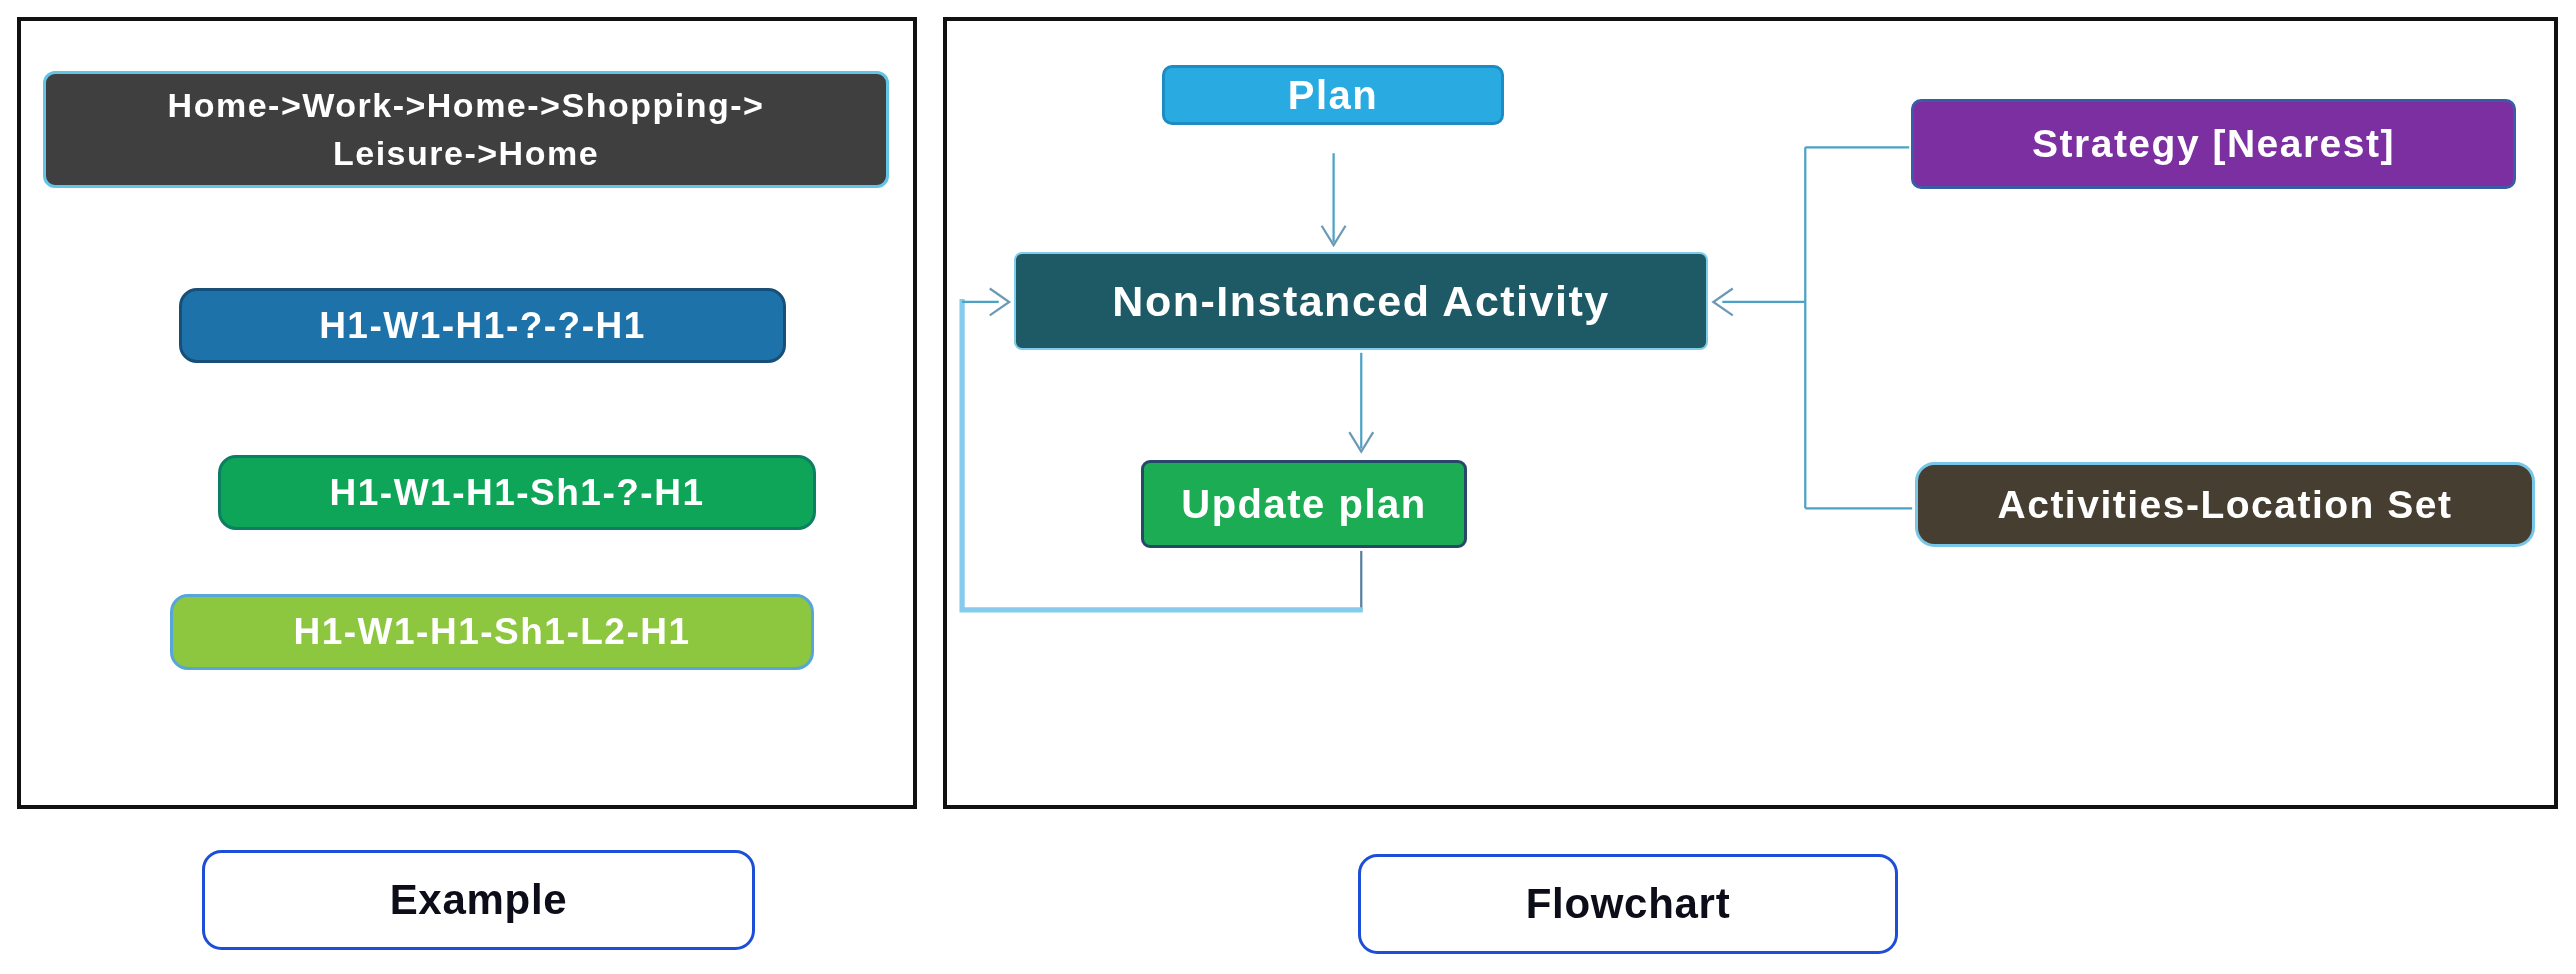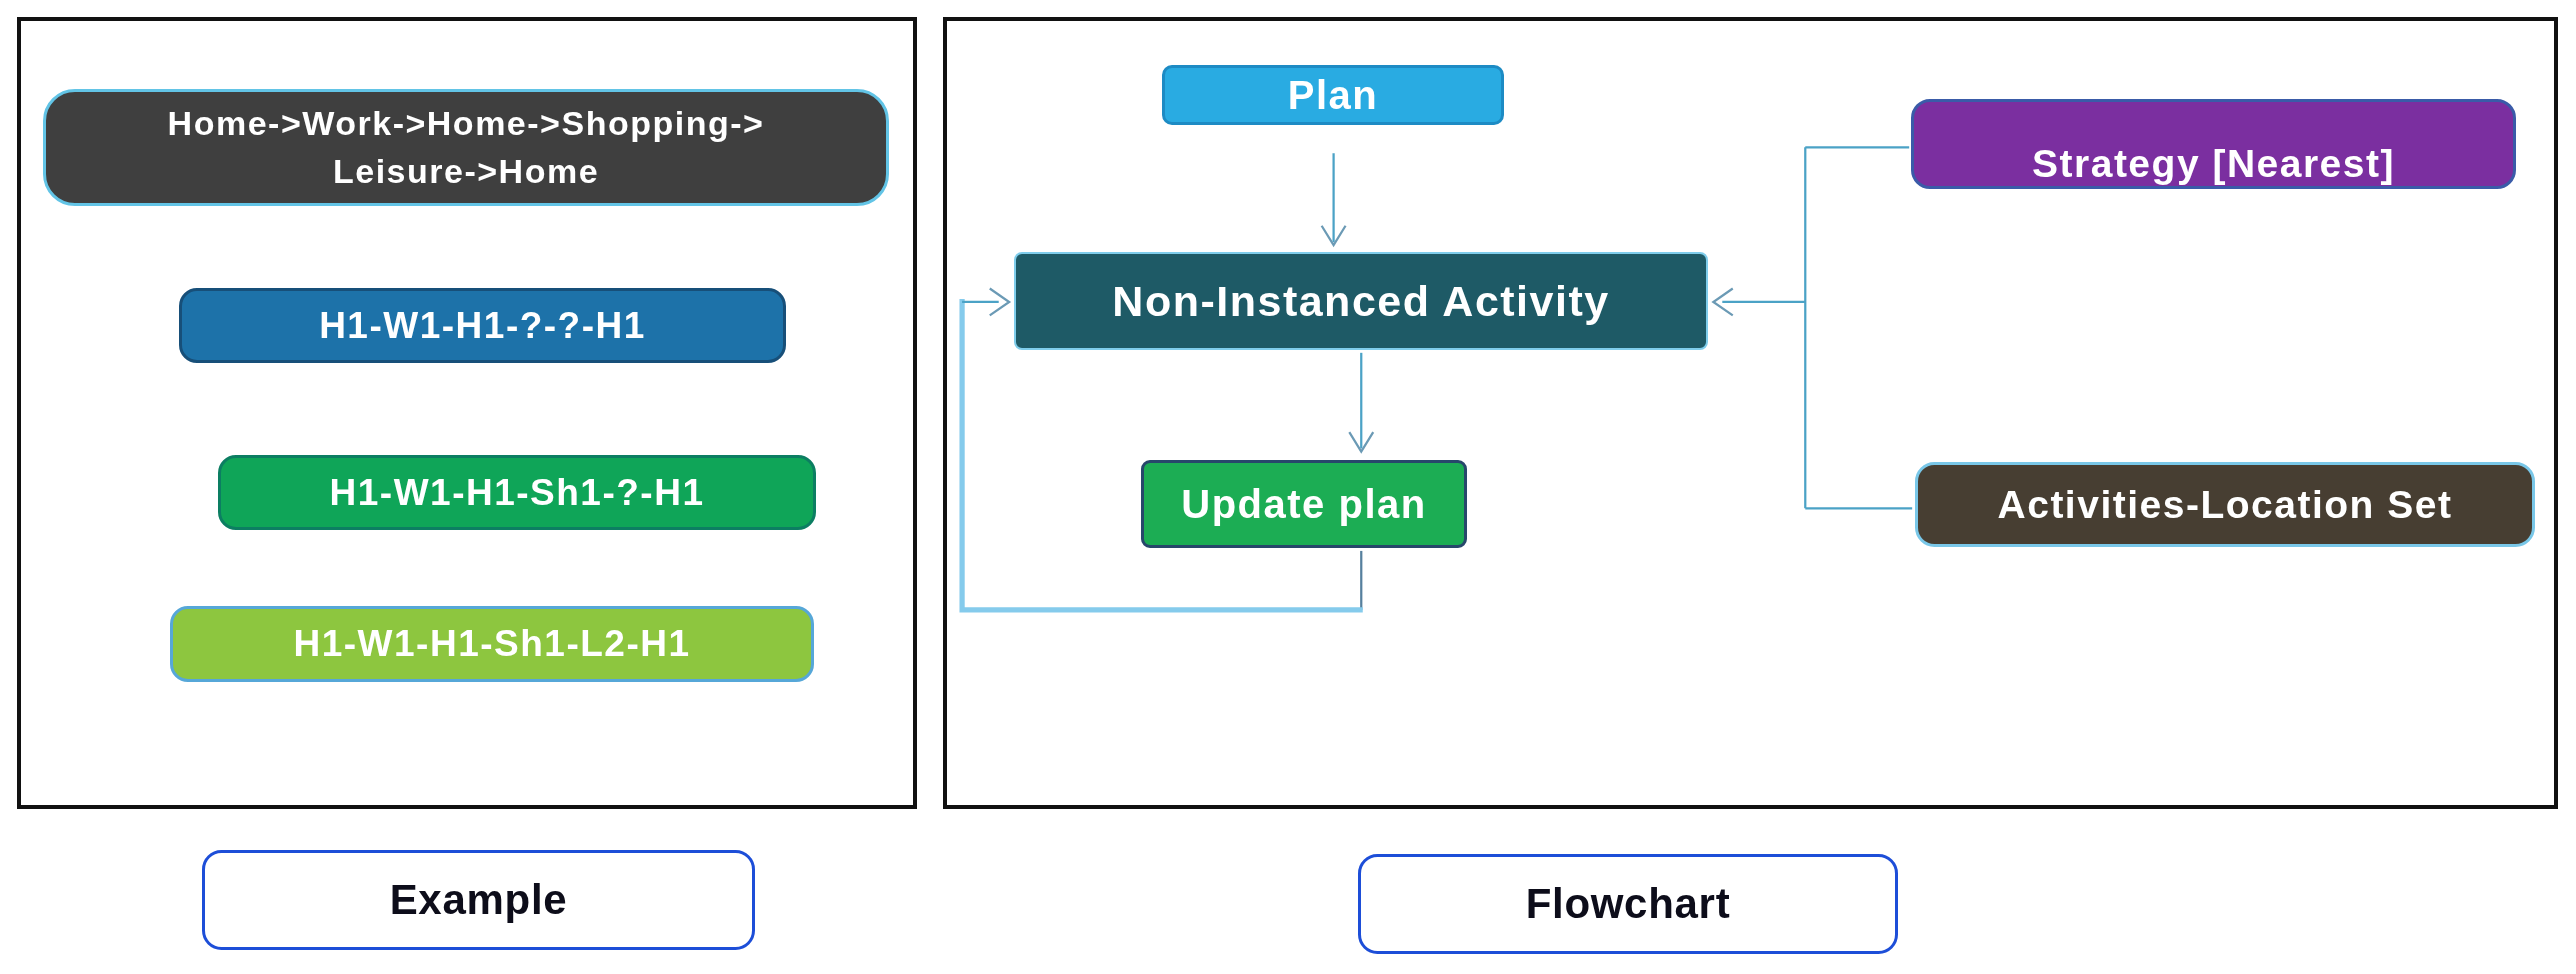--- a/index.html
+++ b/index.html
@@ -26,30 +26,30 @@
     display:flex;
     flex-direction:column;
     align-items:center;
     justify-content:center;
     text-align:center;
     color:#ffffff;
     border-style:solid;
     letter-spacing:1.5px;
   }
   
-  .trip-box{left:43px;top:89px;width:846px;height:117px;border-width:3px;border-radius:32px;font-size:34px;line-height:1.4;}
+  .trip-box{left:43px;top:71px;width:846px;height:117px;border-width:3px;border-radius:12px;font-size:34px;line-height:1.4;}
   .pat-0{left:179px;top:288px;width:607px;height:75px;border-width:3px;border-radius:18px;font-size:37px;}
   .pat-1{left:196px;top:455px;width:598px;height:75px;border-width:3px;border-radius:18px;font-size:37px;margin-left:22px;}
   .pat-2{left:170px;top:594px;width:644px;height:76px;border-width:3px;border-radius:18px;font-size:37px;}
 
   
   .node-plan{left:1162px;top:65px;width:342px;height:60px;border-width:3px;border-radius:10px;font-size:40px;}
   .node-nia{left:1014px;top:252px;width:694px;height:98px;border-width:2.2px;border-radius:8px;font-size:43px;}
   .node-update{left:1141px;top:460px;width:326px;height:88px;border-width:3px;border-radius:9px;font-size:40px;}
-  .node-strategy{left:1911px;top:99px;width:605px;height:90px;border-width:3.7px;border-radius:19px;font-size:39px;justify-content:flex-end;}
+  .node-strategy{left:1911px;top:99px;width:605px;height:90px;border-width:3.7px;border-radius:10px;font-size:39px;}
   .node-als{left:1915px;top:462px;width:620px;height:85px;border-width:3px;border-radius:19.4px;font-size:39px;}
 
   .caption{
     position:absolute;
     box-sizing:border-box;
     display:flex;align-items:center;justify-content:center;
     background:#ffffff;
     border:3px solid #1d4ed8;
     border-radius:19.4px;
     color:#0d0d1a;
@@ -78,21 +78,21 @@
   </div>
 
   <div class="box pat-0" style="background-color: rgb(29, 114, 169); border-color: rgb(23, 79, 121);">
     <span>H1-W1-H1-?-?-H1</span>
   </div>
 
   <div class="box pat-1" style="background-color: rgb(15, 165, 88); border-color: rgb(12, 126, 98);">
     <span>H1-W1-H1-Sh1-?-H1</span>
   </div>
 
-  <div class="box pat-2" style="background-color: rgb(141, 198, 63); border-color: rgb(86, 167, 216); margin-top: 12px;">
+  <div class="box pat-2" style="background-color: rgb(141, 198, 63); border-color: rgb(86, 167, 216);">
     <span>H1-W1-H1-Sh1-L2-H1</span>
   </div>
 
   <div class="caption caption-example">
     <span>Example</span>
   </div>
 
   <section class="panel panel-flowchart">
   </section>
 

